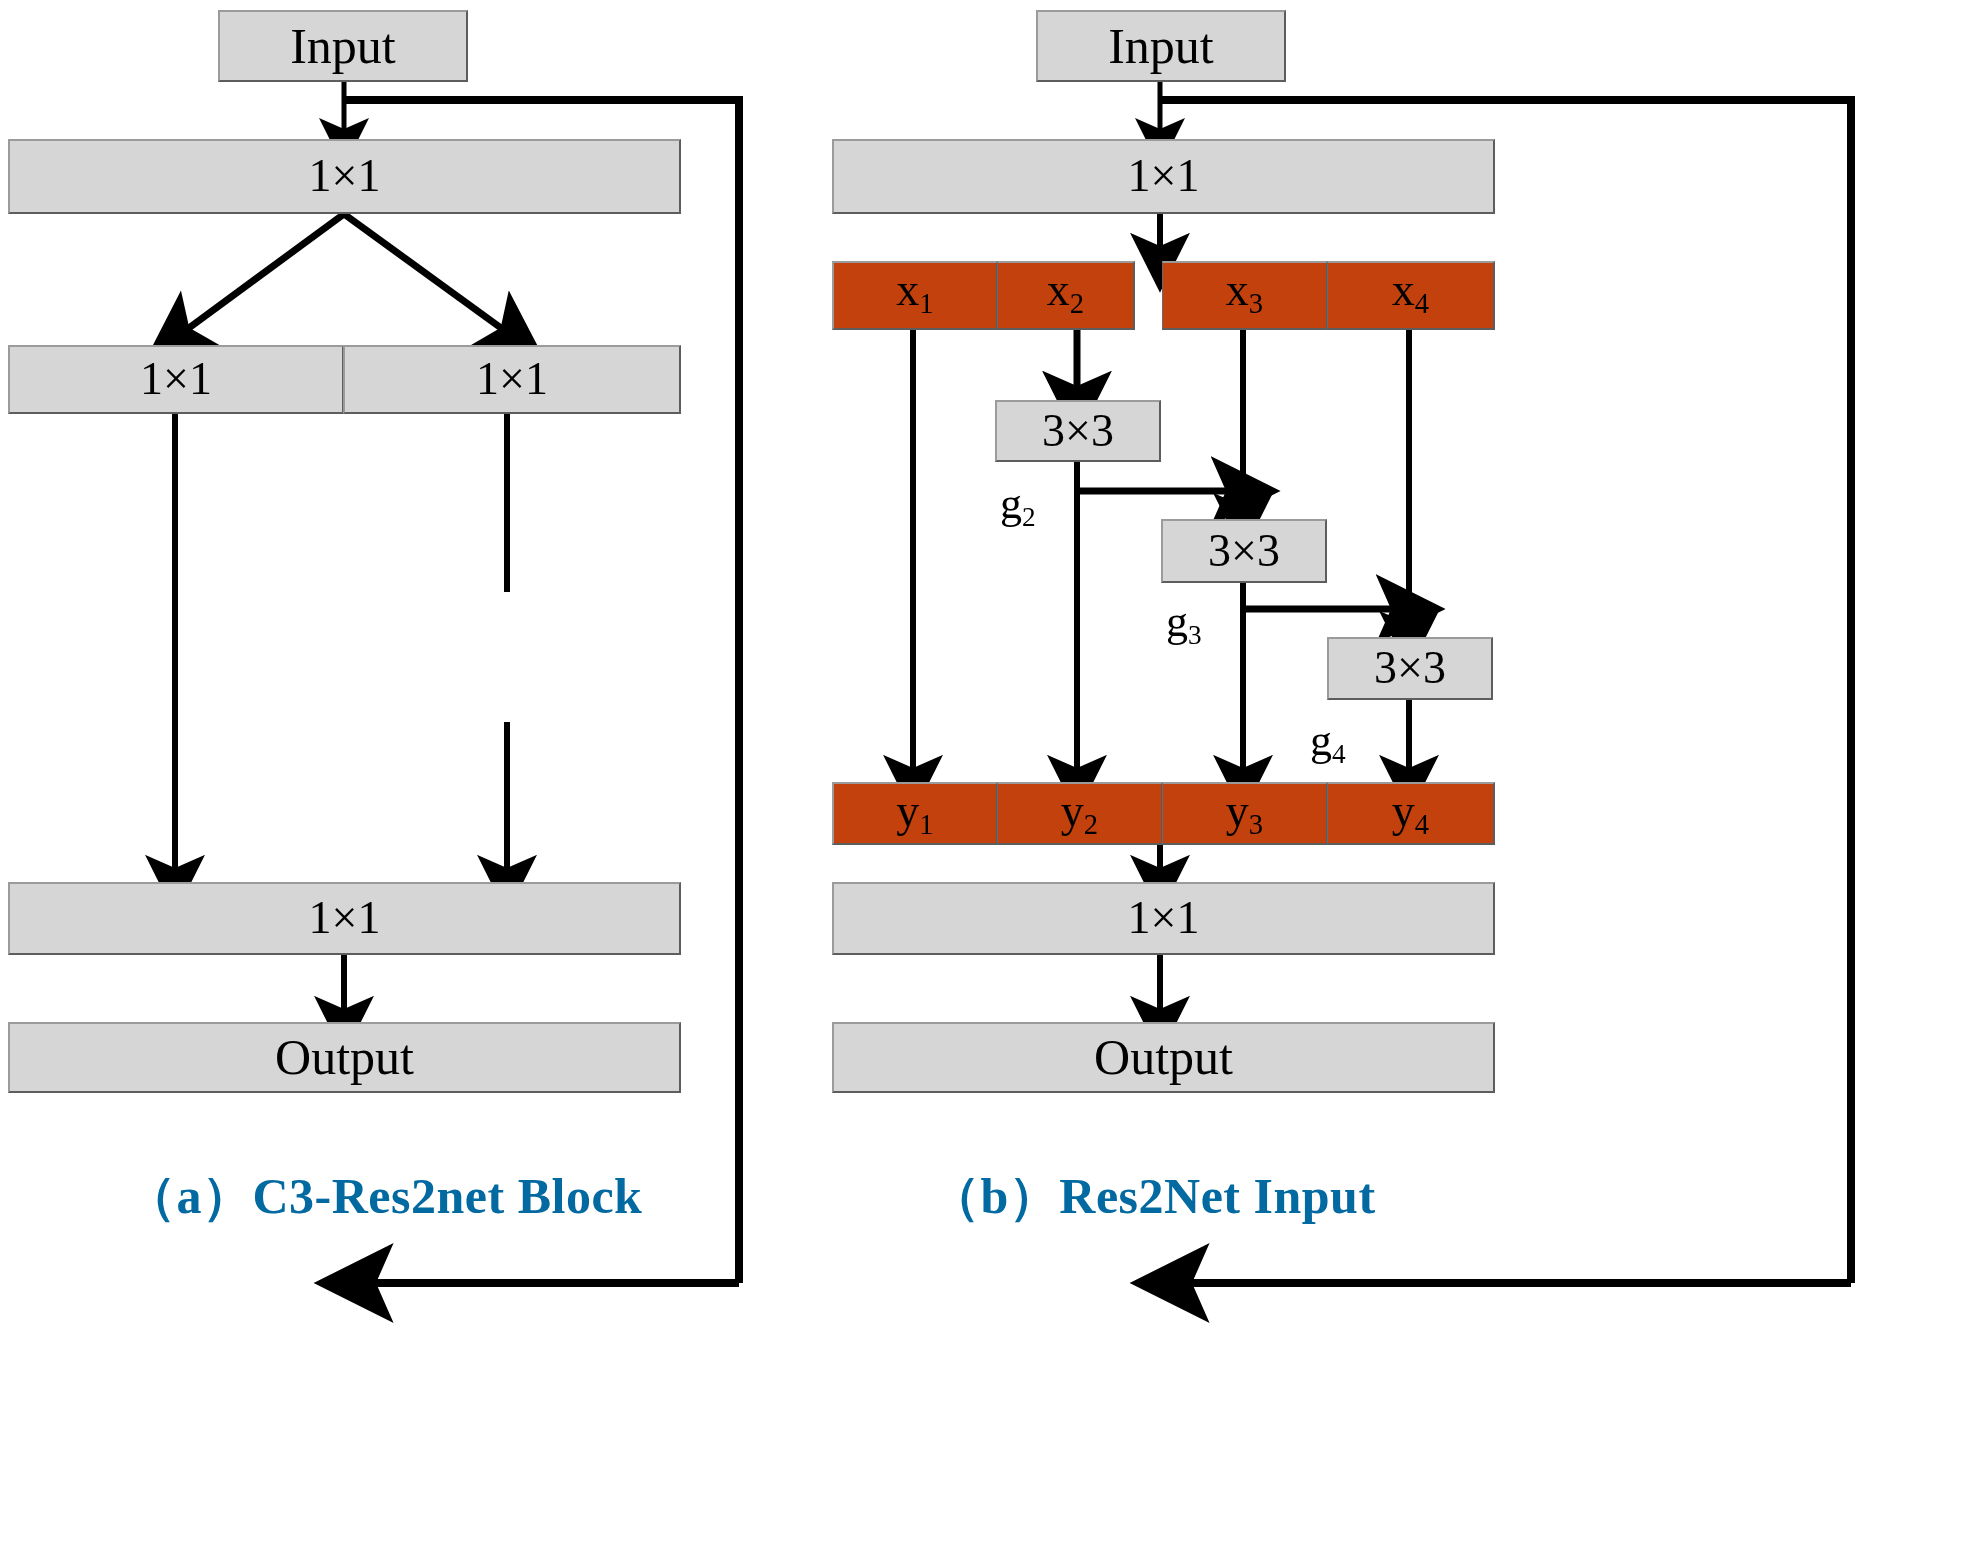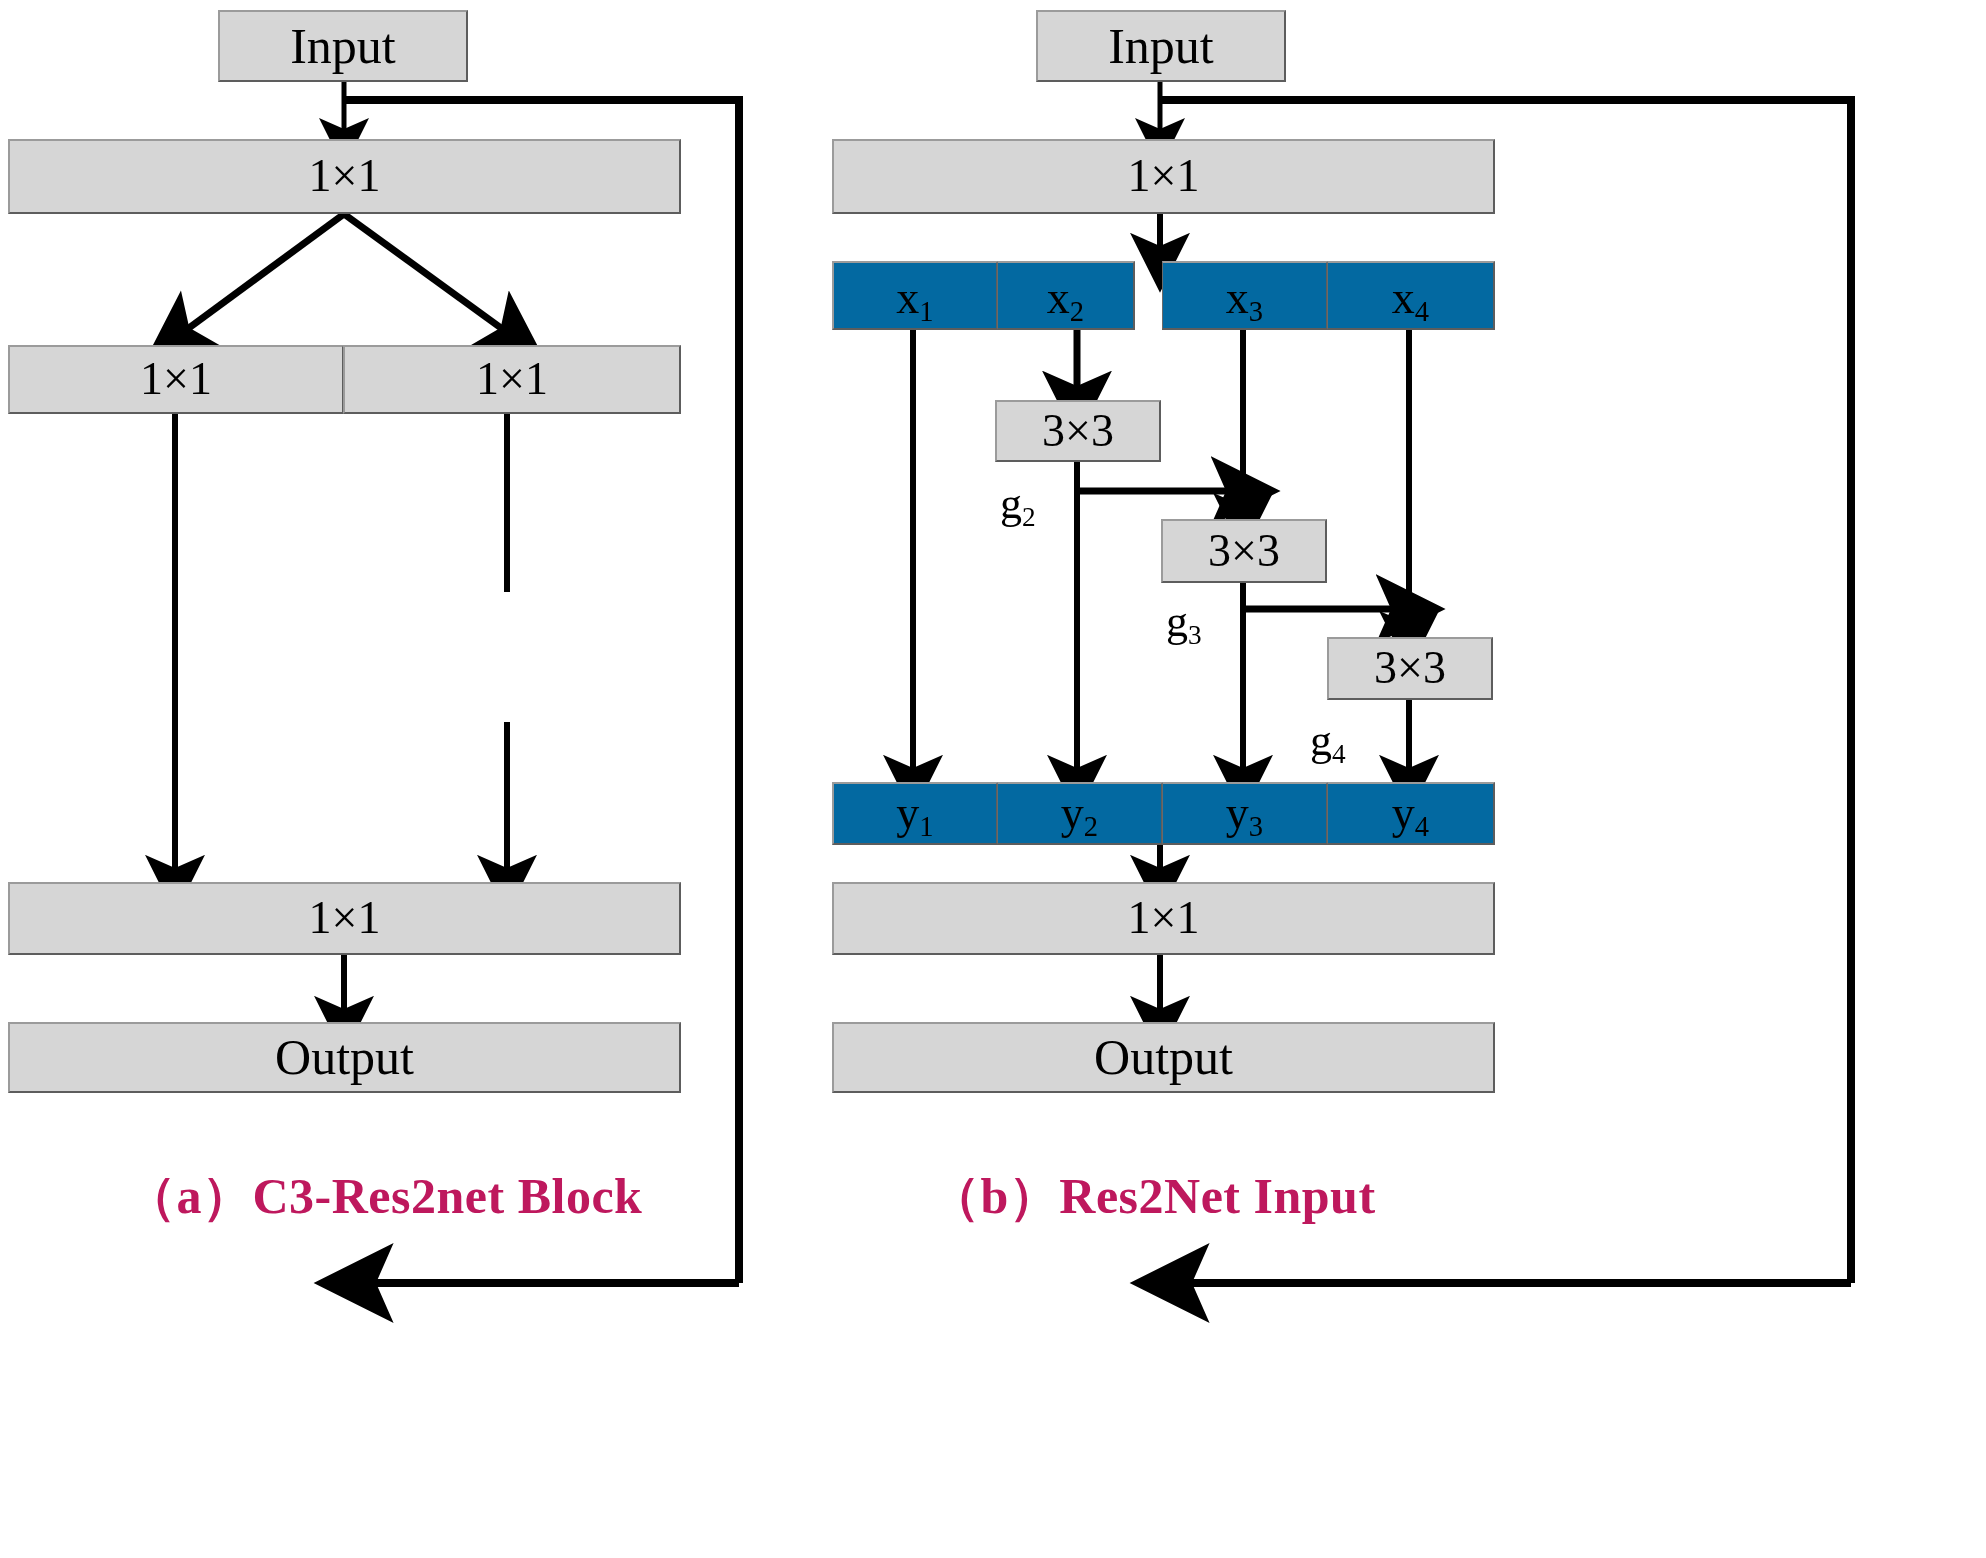--- a/index.html
+++ b/index.html
@@ -19,37 +19,37 @@
     align-items:center;
     justify-content:center;
     color:#000;
     font-family:"Liberation Serif",serif;
     line-height:1.05;
     text-align:center;
     white-space:pre-line;
   }
   .seg{
     position:absolute;
-    background:#0369a1;
+    background:#c2410c;
     border:2px solid #8e8e8e;
     border-top-color:#9b9b9b;
     border-left-color:#9b9b9b;
     border-right-color:#5d5d5d;
     border-bottom-color:#5d5d5d;
     box-sizing:border-box;
-    display:flex;align-items:flex-end;justify-content:center;
+    display:flex;align-items:flex-start;justify-content:center;
     font-family:"Liberation Serif",serif;
   }
   .seg.mid{border-left-width:1px;border-left-color:#6a6a6a;}
   .lbl{position:absolute;font-family:"Liberation Serif",serif;color:#000;}
   .cap{
     position:absolute;
     font-family:"Liberation Serif",serif;
     font-weight:bold;
-    color:#be185d;
+    color:#0369a1;
     white-space:nowrap;
   }
   svg.wires{position:absolute;left:0;top:0;width:1986px;height:1558px;pointer-events:none;}
   sub{font-size:0.62em;vertical-align:-0.28em;}
   .sz{font-size:46px;}
   .big{font-size:52px;}
   .xl{font-size:50px;}
 </style>
 </head>
 <body>

